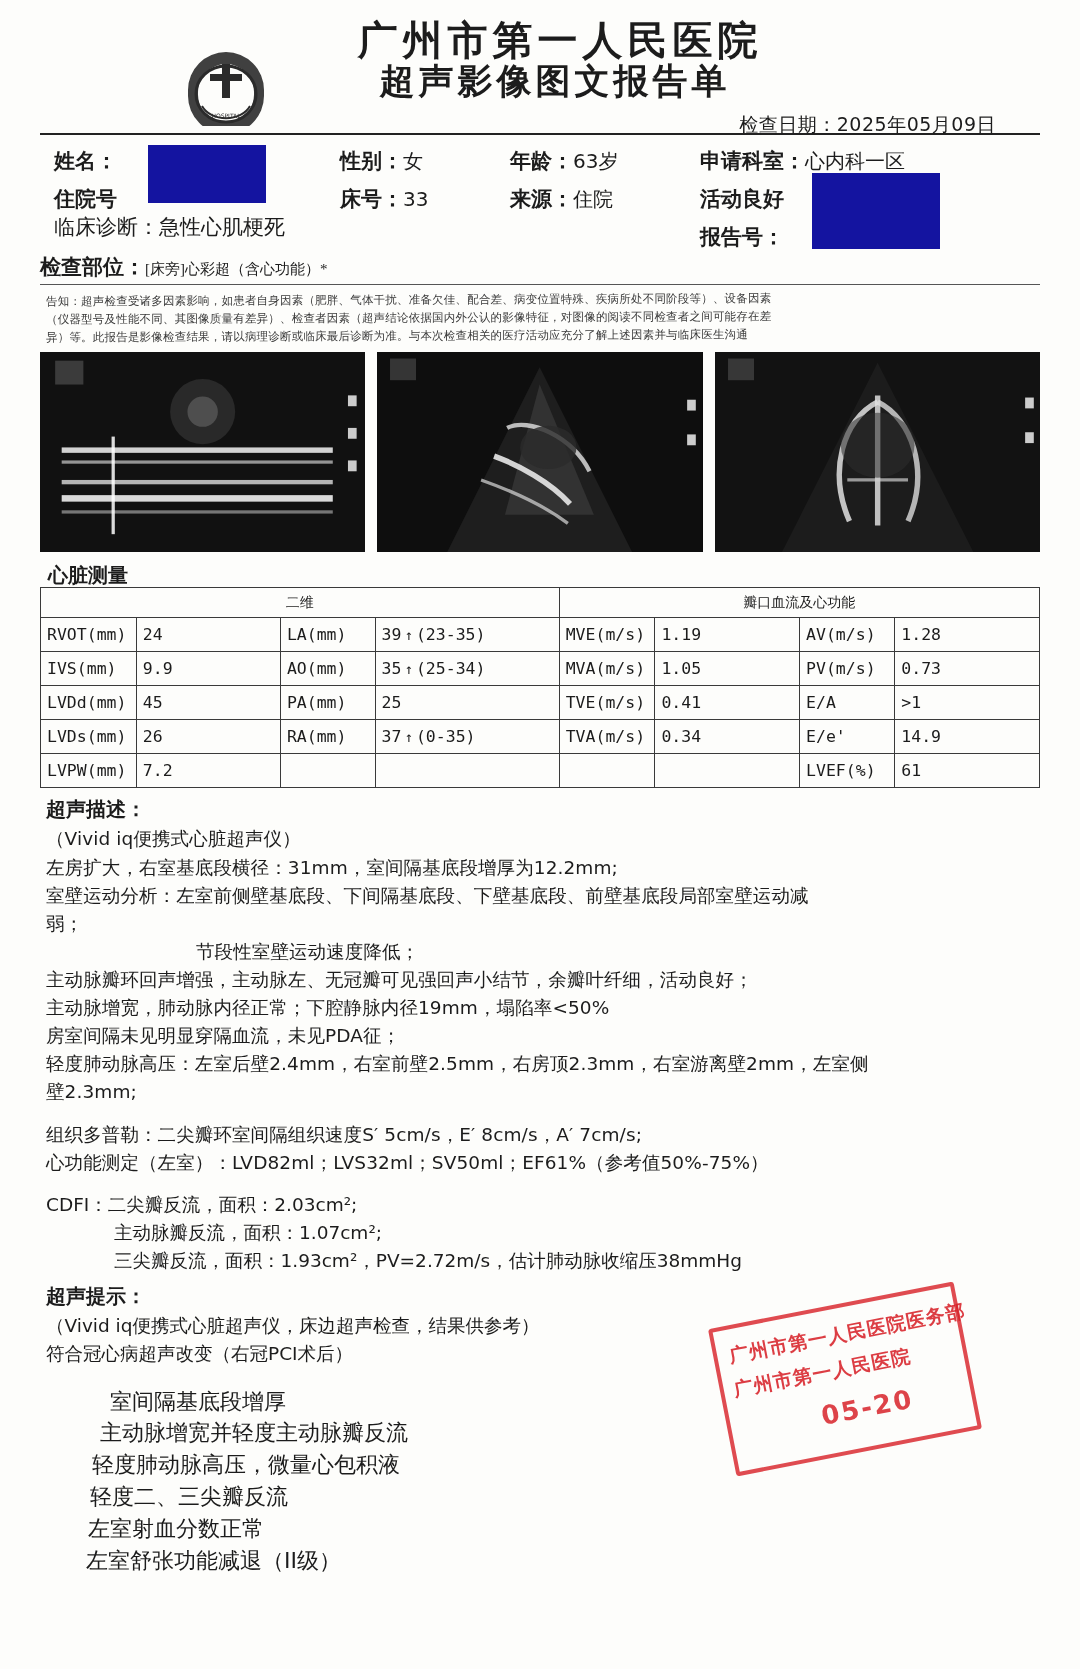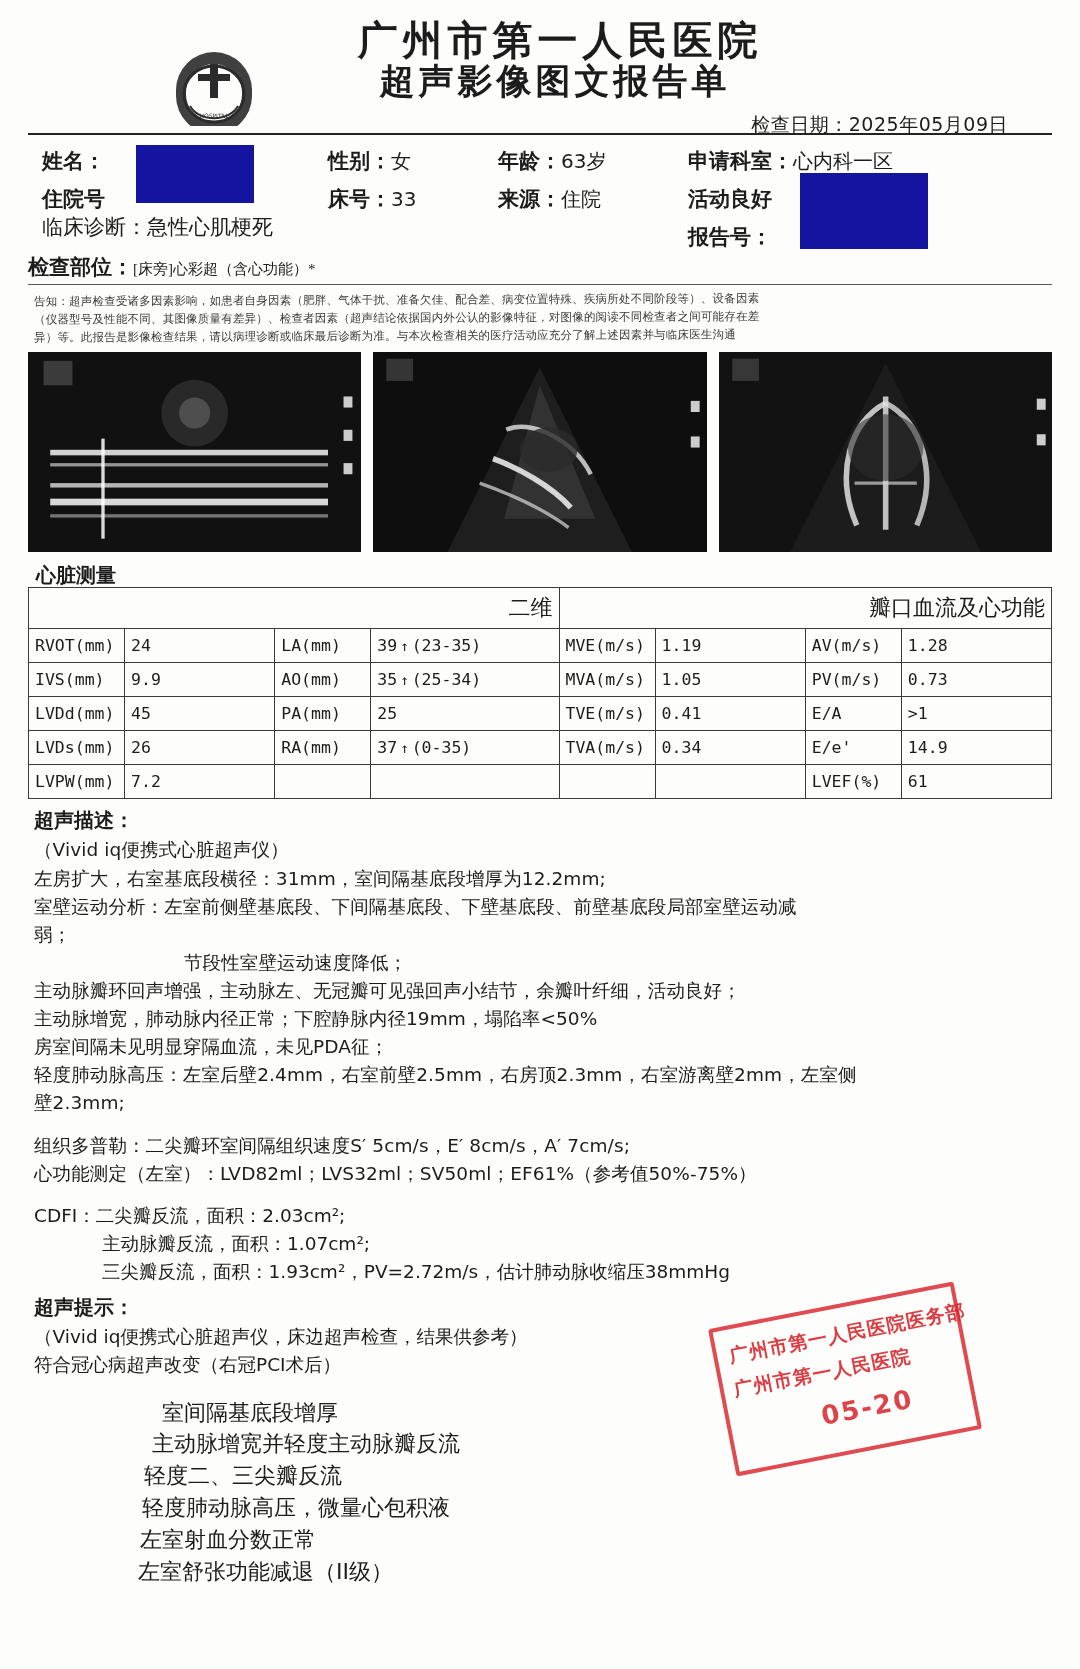--- a/index.html
+++ b/index.html
@@ -5,21 +5,21 @@
   * { box-sizing: border-box; }
   html, body { margin:0; padding:0; }
   body {
     width:1080px; height:1669px;
     background:#fdfdfb;
     font-family:"Liberation Serif", serif;
     color:#1c1c1c;
     position:relative;
     overflow:hidden;
   }
-  .page { position:relative; width:1080px; height:1669px; padding:0 28px; }
+  .page { position:relative; width:1080px; height:1669px; padding:0 40px; }
 
   
   .header { position:relative; height:130px; padding-top:18px; }
   .logo {
     position:absolute; left:140px; top:48px;
     width:92px; height:78px;
   }
   .logo svg { display:block; }
   .hosp-name {
     text-align:center; font-size:40px; font-weight:bold;
@@ -80,21 +80,21 @@
     font-family:"DejaVu Sans", sans-serif;
   }
   table.meas {
     width:100%; border-collapse:collapse; margin-top:-2px;
     font-family:"DejaVu Sans Mono", monospace; font-size:16.5px;
   }
   table.meas td, table.meas th {
     border:1px solid #3a3a3a; padding:5px 6px; height:34px;
     text-align:left; font-weight:normal; white-space:nowrap;
   }
-  table.meas th.grp { text-align:right; font-size:22px; font-family:Liberation Sans, sans-serif; height:30px; }
+  table.meas th.grp { text-align:center; font-size:14px; font-family:Liberation Sans, sans-serif; height:30px; }
   td.key { width:96px; }
   td.val { width:150px; }
   td.val2 { width:188px; }
   .arrow { font-size:14px; padding:0 3px; }
   .ref { letter-spacing:0px; }
 
   
   .block-head {
     font-size:20px; font-weight:bold; margin:8px 0 2px 6px;
     font-family:"DejaVu Sans", sans-serif;
@@ -105,21 +105,21 @@
   }
   .desc p { margin:0; }
   .desc p.ind { padding-left:150px; }
   .desc p.gap { height:14px; }
   .cdfi { font-size:18.5px; line-height:1.52; margin-left:6px; font-family:"DejaVu Sans", sans-serif; }
   .cdfi .c-ind { padding-left:68px; }
 
   
   .impress { font-size:18.5px; line-height:1.5; margin-left:6px; font-family:"DejaVu Sans", sans-serif; }
   .final-list {
-    margin-top:18px; margin-left:112px; font-size:22px; line-height:1.45;
+    margin-top:18px; margin-left:48px; font-size:22px; line-height:1.45;
     font-family:"DejaVu Sans", sans-serif;
   }
   .final-list div:nth-child(1){ margin-left:22px;}
   .final-list div:nth-child(2){ margin-left:12px;}
   .final-list div:nth-child(3){ margin-left:4px;}
   .final-list div:nth-child(4){ margin-left:2px;}
   .final-list div:nth-child(5){ margin-left:0px;}
   .final-list div:nth-child(6){ margin-left:-2px;}
 
   
@@ -365,22 +365,22 @@
 
   <div class="block-head">超声提示：</div>
   <div class="impress">
     <div>（Vivid iq便携式心脏超声仪，床边超声检查，结果供参考）</div>
     <div>符合冠心病超声改变（右冠PCI术后）</div>
   </div>
 
   <div class="final-list">
     <div>室间隔基底段增厚</div>
     <div>主动脉增宽并轻度主动脉瓣反流</div>
+    <div>轻度肺动脉高压，微量心包积液</div>
     <div>轻度二、三尖瓣反流</div>
-    <div>轻度肺动脉高压，微量心包积液</div>
     <div>左室射血分数正常</div>
     <div>左室舒张功能减退（II级）</div>
   </div>
 
   <div class="stamp">
     <div class="box"></div>
     <div class="l1">广州市第一人民医院医务部</div>
     <div class="l2">广州市第一人民医院</div>
     <div class="l3">05-20</div>
   </div>

